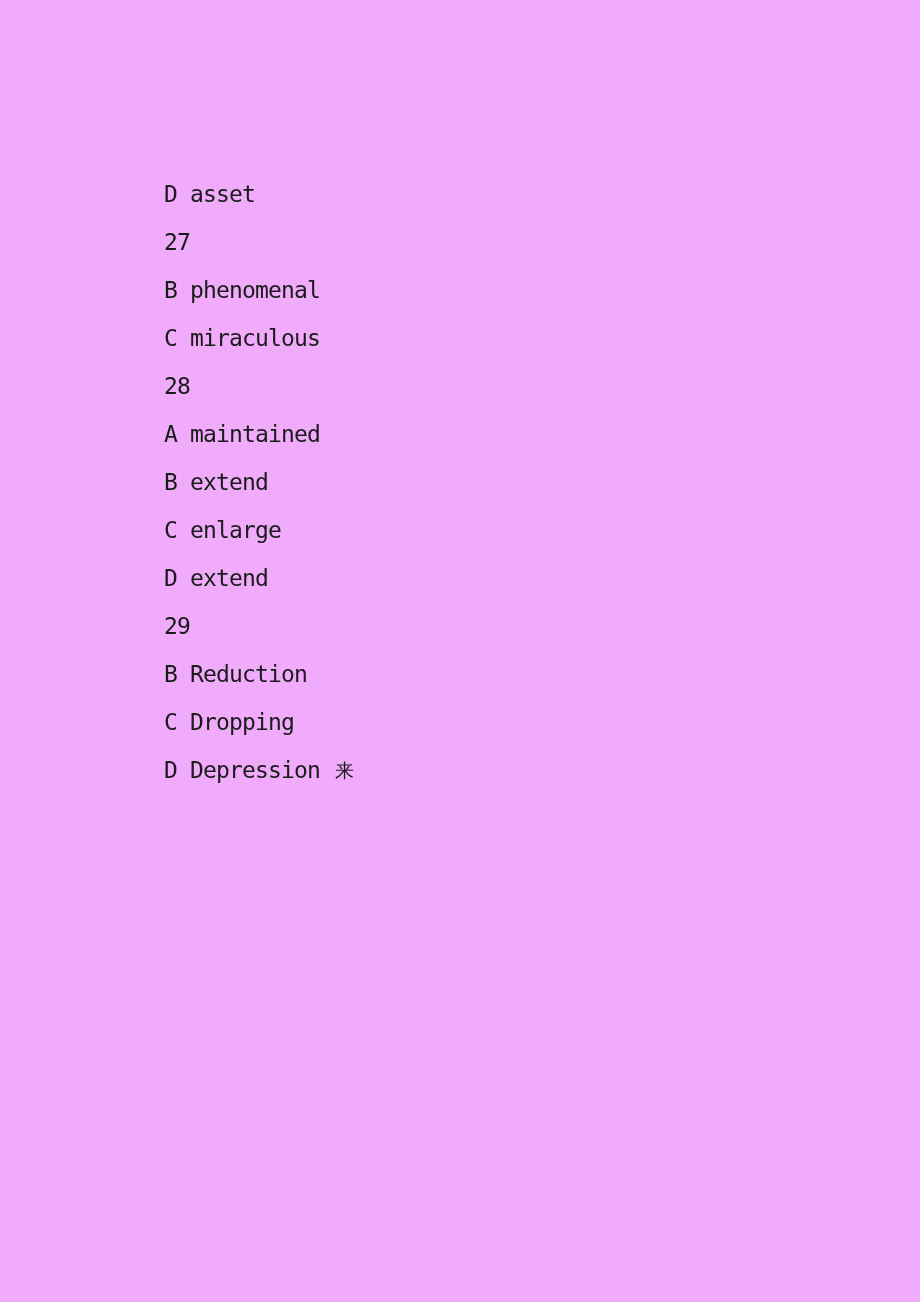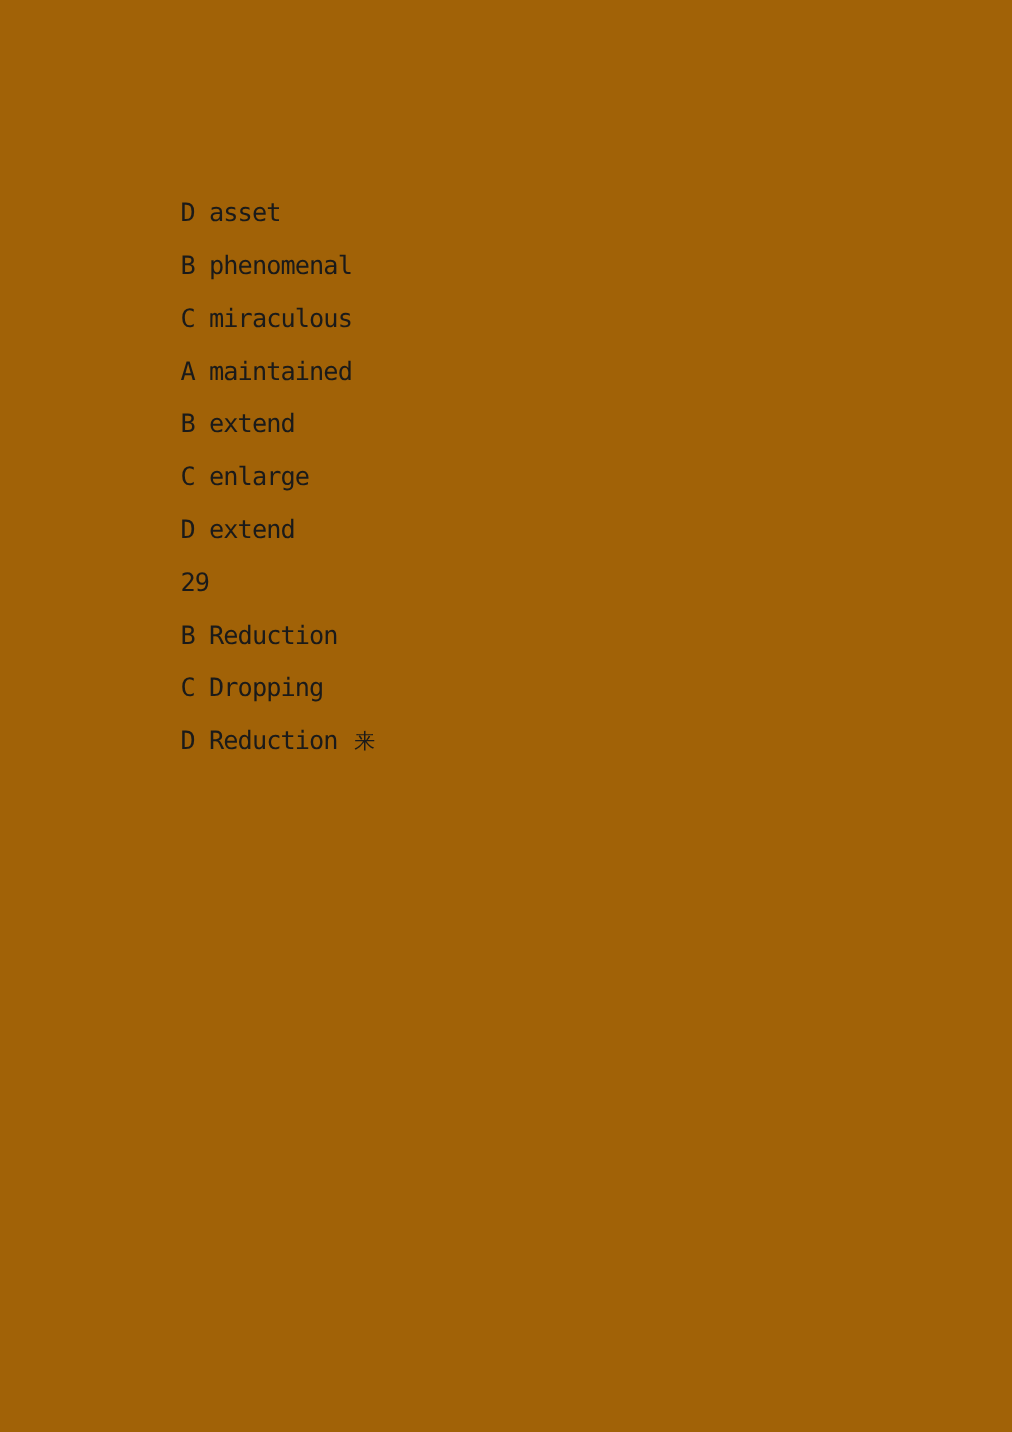--- a/index.html
+++ b/index.html
@@ -13,21 +13,21 @@
     height: 1302px;
     position: relative;
     overflow: hidden;
     font-family: "DejaVu Sans Mono", "Liberation Mono", monospace;
   }
 
   
   .page {
     position: absolute;
     inset: 0;
-    background: #a16207;
+    background: #f0abfc;
   }
 
   
   .text-block {
     position: absolute;
     left: 164px;
     top: 170px;
     width: 700px;
   }
 
@@ -56,24 +56,26 @@
     position: relative;
     top: -1px;
   }
 </style>
 </head>
 <body>
 
 <div class="page">
   <div class="text-block">
       <div class="doc-line"><span>D asset</span></div>
+      <div class="doc-line question-number"><span>27</span></div>
       <div class="doc-line"><span>B phenomenal</span></div>
       <div class="doc-line"><span>C miraculous</span></div>
+      <div class="doc-line question-number"><span>28</span></div>
       <div class="doc-line"><span>A maintained</span></div>
       <div class="doc-line"><span>B extend</span></div>
       <div class="doc-line"><span>C enlarge</span></div>
       <div class="doc-line"><span>D extend</span></div>
       <div class="doc-line question-number"><span>29</span></div>
       <div class="doc-line"><span>B Reduction</span></div>
       <div class="doc-line"><span>C Dropping</span></div>
-      <div class="doc-line"><span>D Reduction</span> <span class="cjk-mark">来</span></div>
+      <div class="doc-line"><span>D Depression</span> <span class="cjk-mark">来</span></div>
     </div>
 </div>
 
 </body></html>

